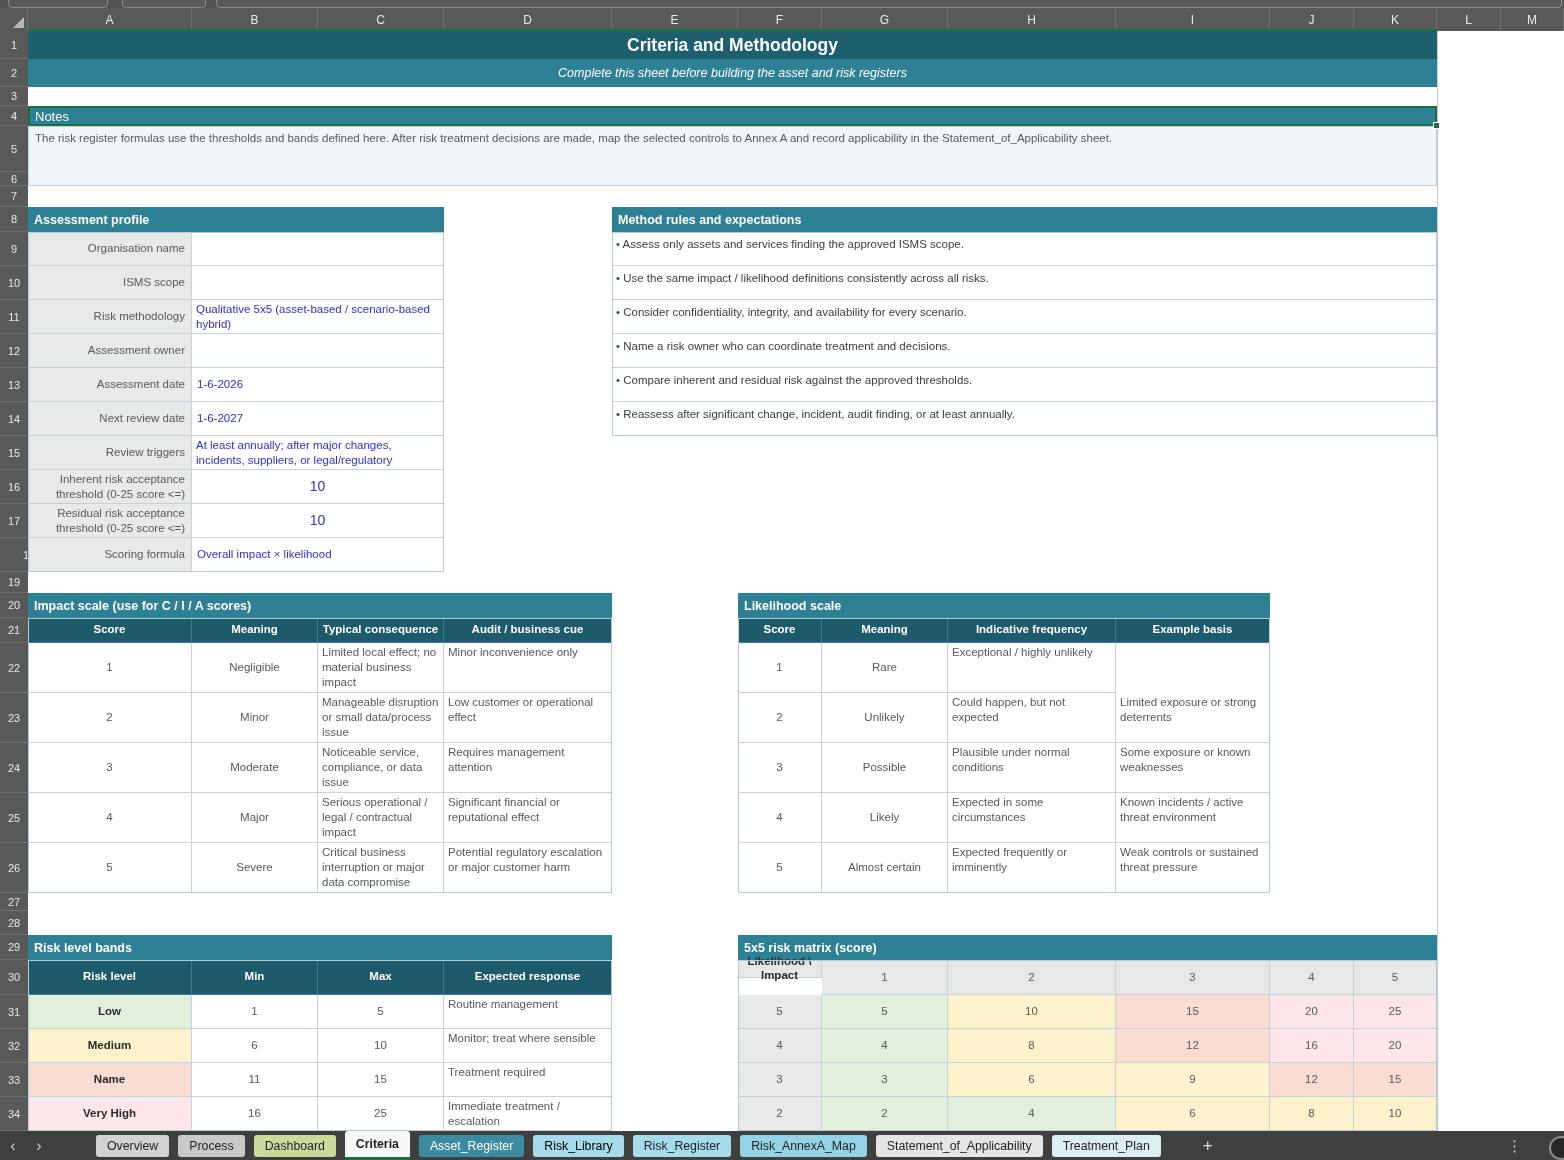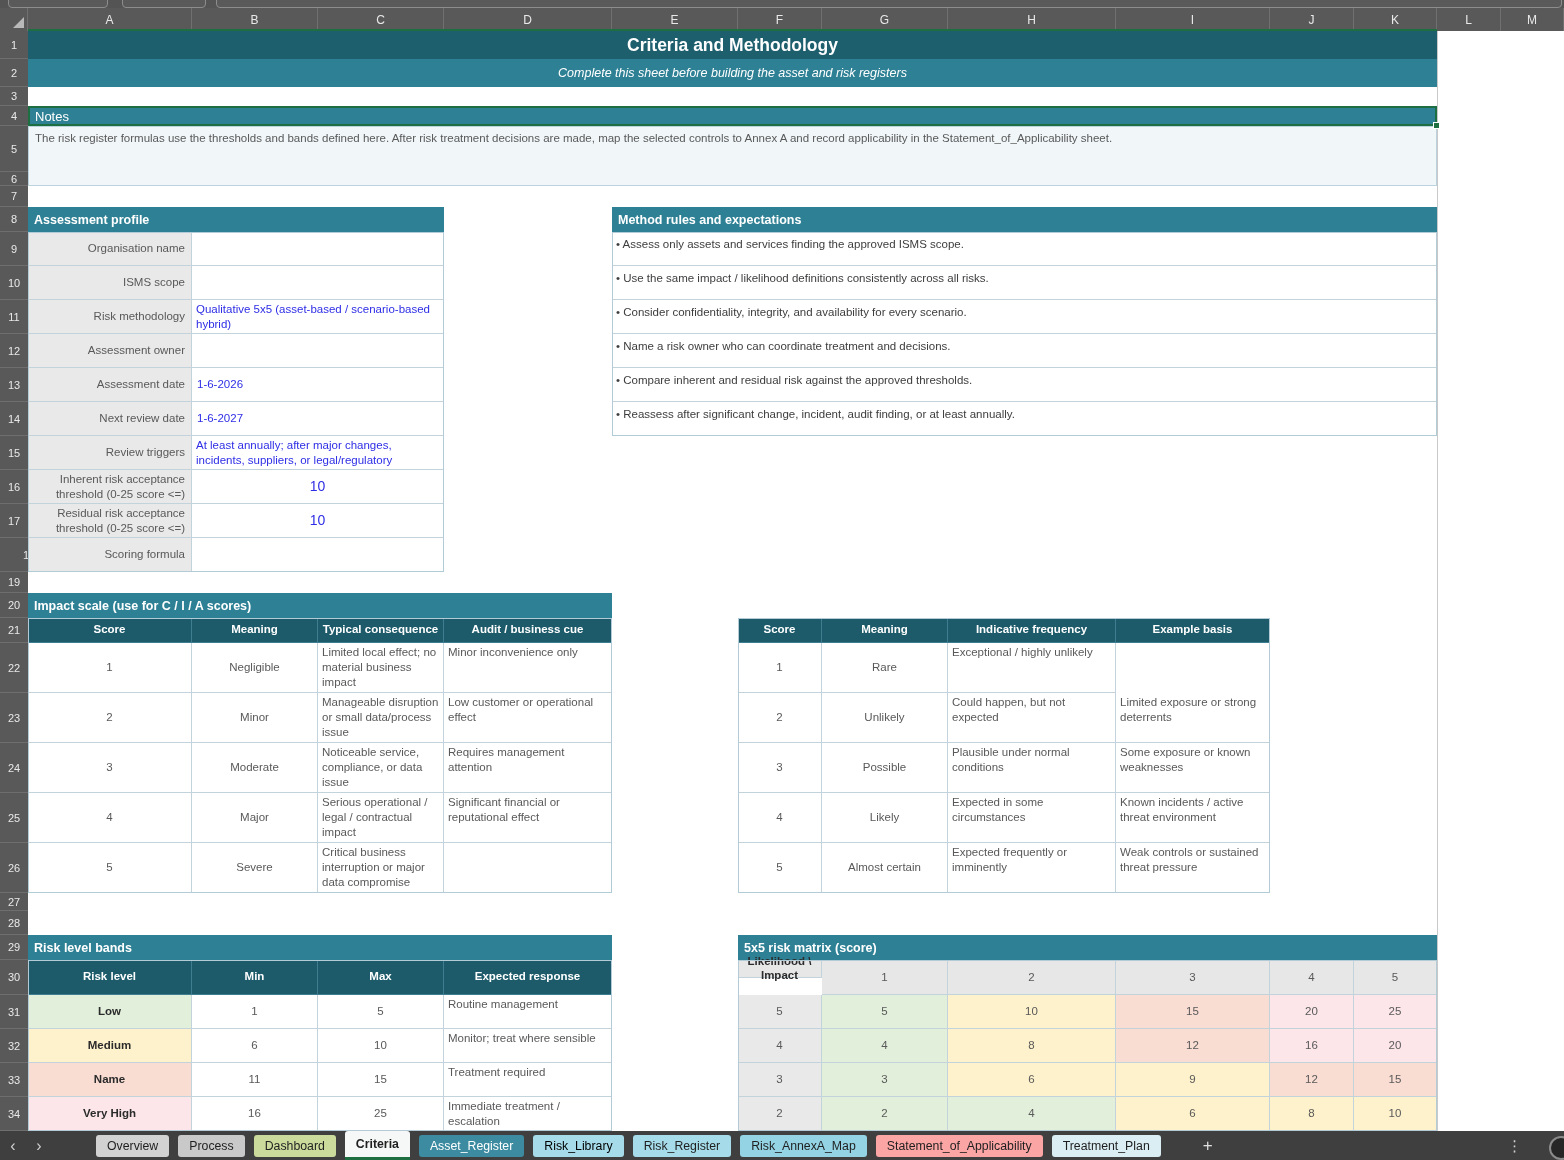--- a/index.html
+++ b/index.html
@@ -118,38 +118,39 @@
   <div class="abs banner-title" style="left:28px;top:31px;width:1409px;height:28px;">Criteria and Methodology</div>
   <div class="abs banner-sub" style="left:28px;top:59px;width:1409px;height:28px;">Complete this sheet before building the asset and risk registers</div>
 
   <div class="abs notes-hdr sel" style="left:28px;top:106px;width:1409px;height:20px;">Notes</div>
   <div class="abs fill-handle" style="left:1433px;top:122px;"></div>
   <div class="abs notes-body" style="left:28px;top:126px;width:1409px;height:60px;">The risk register formulas use the thresholds and bands defined here. After risk treatment decisions are made, map the selected controls to Annex A and record applicability in the Statement_of_Applicability sheet.</div>
 
   <div class="abs sec-hdr" style="left:28px;top:207px;width:416px;height:25px;">Assessment profile</div>
   <div class="abs sec-hdr" style="left:612px;top:207px;width:825px;height:25px;">Method rules and expectations</div>
   <div class="abs sec-hdr" style="left:28px;top:593px;width:584px;height:25px;">Impact scale (use for C / I / A scores)</div>
+  <div class="abs sec-hdr" style="left:738px;top:593px;width:532px;height:25px;">Likelihood scale</div>
   <div class="abs sec-hdr" style="left:28px;top:935px;width:584px;height:25px;">Risk level bands</div>
   <div class="abs sec-hdr" style="left:738px;top:935px;width:699px;height:25px;">5x5 risk matrix (score)</div>
 
   <div class="abs edge-line" style="left:1437px;top:31px;height:1100px;"></div>
 
   <div class="abs tabbar">
     <span class="navchev">‹</span>
     <span class="navchev">›</span>
     <div class="tabs" id="tabs">
         <div class="tab" style="background: rgb(210, 210, 210); color: rgb(31, 31, 31);">Overview</div>
         <div class="tab" style="background: rgb(201, 201, 201); color: rgb(31, 31, 31);">Process</div>
         <div class="tab" style="background: rgb(203, 219, 156); color: rgb(31, 31, 31);">Dashboard</div>
         <div class="tab active" style="background: rgb(245, 248, 246); color: rgb(31, 31, 31);">Criteria</div>
         <div class="tab" style="background: rgb(60, 139, 160); color: rgb(255, 255, 255);">Asset_Register</div>
         <div class="tab" style="background: rgb(166, 220, 234); color: #000000;">Risk_Library</div>
         <div class="tab" style="background: rgb(166, 220, 234); color: rgb(31, 31, 31);">Risk_Register</div>
         <div class="tab" style="background: rgb(147, 211, 228); color: rgb(31, 31, 31);">Risk_AnnexA_Map</div>
-        <div class="tab" style="background: #fca5a5; color: rgb(31, 31, 31);">Statement_of_Applicability</div>
+        <div class="tab" style="background: #e5e5e5; color: rgb(31, 31, 31);">Statement_of_Applicability</div>
         <div class="tab" style="background: rgb(218, 238, 244); color: rgb(31, 31, 31);">Treatment_Plan</div>
       </div>
     <span class="plus">+</span>
     <span class="kebab">⋮</span>
     <div class="fab"></div>
   </div>
 <div class="abs cell glabel cright" style="left: 28px; top: 232px; width: 164px; height: 34px; line-height: 1.25; align-items: center;">Organisation name</div>
     <div class="abs cell blue cleft" style="left: 192px; top: 232px; width: 252px; height: 34px;"></div>
     <div class="abs cell glabel cright" style="left: 28px; top: 266px; width: 164px; height: 34px; line-height: 1.25; align-items: center;">ISMS scope</div>
     <div class="abs cell blue cleft" style="left: 192px; top: 266px; width: 252px; height: 34px;"></div>
@@ -161,20 +162,21 @@
     <div class="abs cell blue cleft" style="left: 192px; top: 368px; width: 252px; height: 34px;">1-6-2026</div>
     <div class="abs cell glabel cright" style="left: 28px; top: 402px; width: 164px; height: 34px; line-height: 1.25; align-items: center;">Next review date</div>
     <div class="abs cell blue cleft" style="left: 192px; top: 402px; width: 252px; height: 34px;">1-6-2027</div>
     <div class="abs cell glabel cright" style="left: 28px; top: 436px; width: 164px; height: 34px; line-height: 1.25; align-items: center;">Review triggers</div>
     <div class="abs cell blue ctop" style="left: 192px; top: 436px; width: 252px; height: 34px;">At least annually; after major changes, incidents, suppliers, or legal/regulatory</div>
     <div class="abs cell glabel cright" style="left: 28px; top: 470px; width: 164px; height: 34px; line-height: 1.25; align-items: center;">Inherent risk acceptance threshold (0-25 score &lt;=)</div>
     <div class="abs cell blue cmid" style="left: 192px; top: 470px; width: 252px; height: 34px; font-size: 14px;">10</div>
     <div class="abs cell glabel cright" style="left: 28px; top: 504px; width: 164px; height: 34px; line-height: 1.25; align-items: center;">Residual risk acceptance threshold (0-25 score &lt;=)</div>
     <div class="abs cell blue cmid" style="left: 192px; top: 504px; width: 252px; height: 34px; font-size: 14px;">10</div>
     <div class="abs cell glabel cright" style="left: 28px; top: 538px; width: 164px; height: 34px; line-height: 1.25; align-items: center;">Scoring formula</div>
+    <div class="abs cell blue cleft" style="left: 192px; top: 538px; width: 252px; height: 34px;">Overall impact × likelihood</div>
     <div class="abs frame" style="left: 28px; top: 232px; width: 416px; height: 340px;"></div>
     <div class="abs cell ctop" style="left: 612px; top: 232px; width: 825px; height: 34px; padding-top: 5px; color: rgb(61, 61, 61);">• Assess only assets and services finding the approved ISMS scope.</div>
     <div class="abs cell ctop" style="left: 612px; top: 266px; width: 825px; height: 34px; padding-top: 5px; color: rgb(61, 61, 61);">• Use the same impact / likelihood definitions consistently across all risks.</div>
     <div class="abs cell ctop" style="left: 612px; top: 300px; width: 825px; height: 34px; padding-top: 5px; color: rgb(61, 61, 61);">• Consider confidentiality, integrity, and availability for every scenario.</div>
     <div class="abs cell ctop" style="left: 612px; top: 334px; width: 825px; height: 34px; padding-top: 5px; color: rgb(61, 61, 61);">• Name a risk owner who can coordinate treatment and decisions.</div>
     <div class="abs cell ctop" style="left: 612px; top: 368px; width: 825px; height: 34px; padding-top: 5px; color: rgb(61, 61, 61);">• Compare inherent and residual risk against the approved thresholds.</div>
     <div class="abs cell ctop" style="left: 612px; top: 402px; width: 825px; height: 34px; padding-top: 5px; color: rgb(61, 61, 61);">• Reassess after significant change, incident, audit finding, or at least annually.</div>
     <div class="abs frame" style="left: 612px; top: 232px; width: 825px; height: 204px;"></div>
     <div class="abs thead" style="left: 28px; top: 618px; width: 164px; height: 25px;">Score</div>
     <div class="abs thead" style="left: 192px; top: 618px; width: 126px; height: 25px;">Meaning</div>
@@ -192,20 +194,21 @@
     <div class="abs cell cmid" style="left: 192px; top: 743px; width: 126px; height: 50px;">Moderate</div>
     <div class="abs cell ctop" style="left: 318px; top: 743px; width: 126px; height: 50px;">Noticeable service, compliance, or data issue</div>
     <div class="abs cell ctop" style="left: 444px; top: 743px; width: 168px; height: 50px;">Requires management attention</div>
     <div class="abs cell cmid" style="left: 28px; top: 793px; width: 164px; height: 50px;">4</div>
     <div class="abs cell cmid" style="left: 192px; top: 793px; width: 126px; height: 50px;">Major</div>
     <div class="abs cell ctop" style="left: 318px; top: 793px; width: 126px; height: 50px;">Serious operational / legal / contractual impact</div>
     <div class="abs cell ctop" style="left: 444px; top: 793px; width: 168px; height: 50px;">Significant financial or reputational effect</div>
     <div class="abs cell cmid" style="left: 28px; top: 843px; width: 164px; height: 50px;">5</div>
     <div class="abs cell cmid" style="left: 192px; top: 843px; width: 126px; height: 50px;">Severe</div>
     <div class="abs cell ctop" style="left: 318px; top: 843px; width: 126px; height: 50px;">Critical business interruption or major data compromise</div>
+    <div class="abs cell ctop" style="left: 444px; top: 843px; width: 168px; height: 50px;">Potential regulatory escalation or major customer harm</div>
     <div class="abs frame" style="left: 28px; top: 618px; width: 584px; height: 275px;"></div>
     <div class="abs thead" style="left: 738px; top: 618px; width: 84px; height: 25px;">Score</div>
     <div class="abs thead" style="left: 822px; top: 618px; width: 126px; height: 25px;">Meaning</div>
     <div class="abs thead" style="left: 948px; top: 618px; width: 168px; height: 25px;">Indicative frequency</div>
     <div class="abs thead" style="left: 1116px; top: 618px; width: 154px; height: 25px;">Example basis</div>
     <div class="abs cell cmid" style="left: 738px; top: 643px; width: 84px; height: 50px;">1</div>
     <div class="abs cell cmid" style="left: 822px; top: 643px; width: 126px; height: 50px;">Rare</div>
     <div class="abs cell ctop" style="left: 948px; top: 643px; width: 168px; height: 50px;">Exceptional / highly unlikely</div>
     <div class="abs cell cmid" style="left: 738px; top: 693px; width: 84px; height: 50px;">2</div>
     <div class="abs cell cmid" style="left: 822px; top: 693px; width: 126px; height: 50px;">Unlikely</div>

